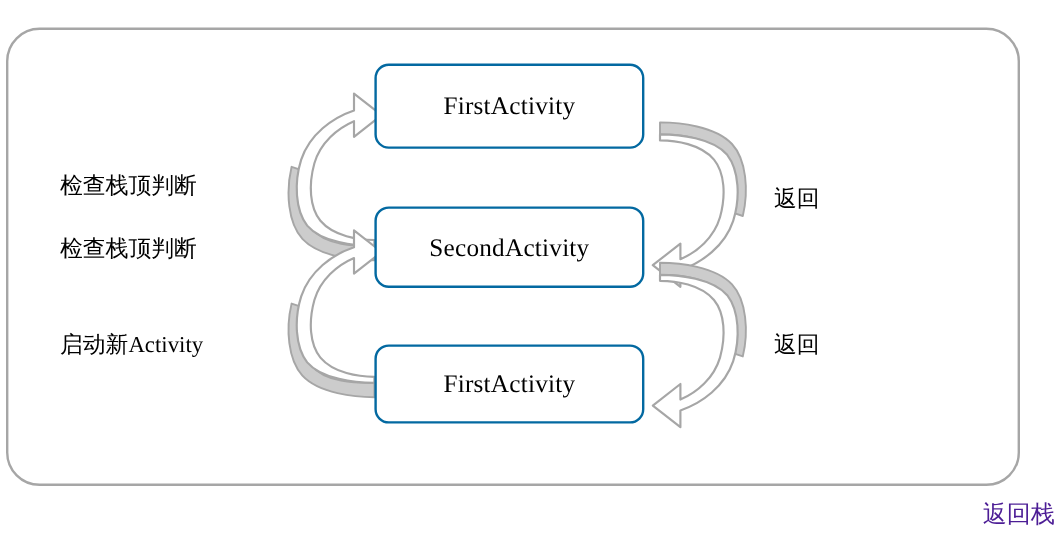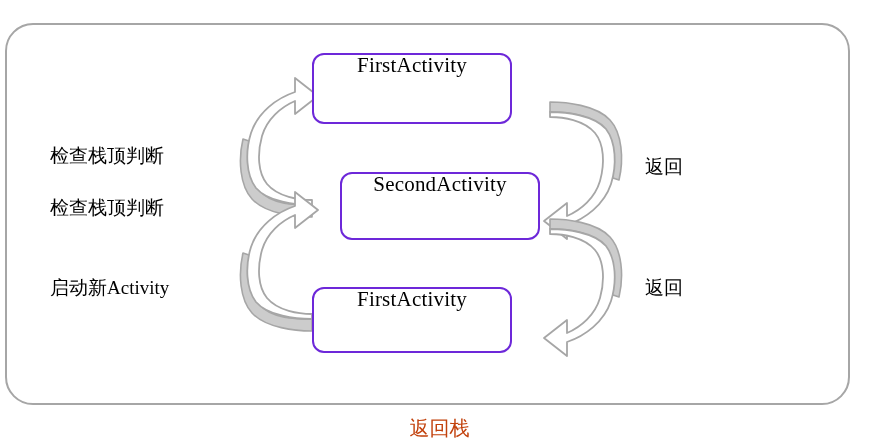--- a/index.html
+++ b/index.html
@@ -26,37 +26,38 @@
     height: 382px;
     border: 2px solid #a6a6a6;
     border-radius: 28px;
     background: transparent;
     box-sizing: border-box;
   }
   
   .activity-box {
     position: absolute;
     left: 312px;
-    width: 200px;
-    border: 2px solid #6d28d9;
+    width: 225px;
+    border: 2px solid #0369a1;
     border-radius: 12px;
     background: #ffffff;
     box-sizing: border-box;
     display: flex;
+    align-items: center;
     justify-content: center;
     z-index: 5;
   }
   .activity-box .box-label {
     font-size: 21px;
     color: #000000;
     letter-spacing: 0.2px;
     line-height: 1;
   }
   #box-first-top    { top: 53px;  height: 71px; }
-  #box-second       { top: 172px; height: 68px; margin-left: 28px; }
+  #box-second       { top: 172px; height: 68px; }
   #box-first-bottom { top: 287px; height: 66px; }
 
   
   #arrow-layer {
     position: absolute;
     left: 0;
     top: 0;
     width: 879px;
     height: 447px;
     z-index: 3;
@@ -76,23 +77,23 @@
   #note-return-top { left: 645px; top: 128px; }
   #note-return-bot { left: 645px; top: 249px; }
   .side-note .note-text { display: block; }
 
   
   #caption {
     position: absolute;
     left: 0;
     top: 415px;
     width: 879px;
-    text-align: center;
+    text-align: right;
     font-size: 20px;
-    color: #c2410c;
+    color: #4c1d95;
     z-index: 6;
   }
 </style>
 </head>
 <body>
 
 <div id="stage">
 
   <div id="outer-frame"></div>
 

